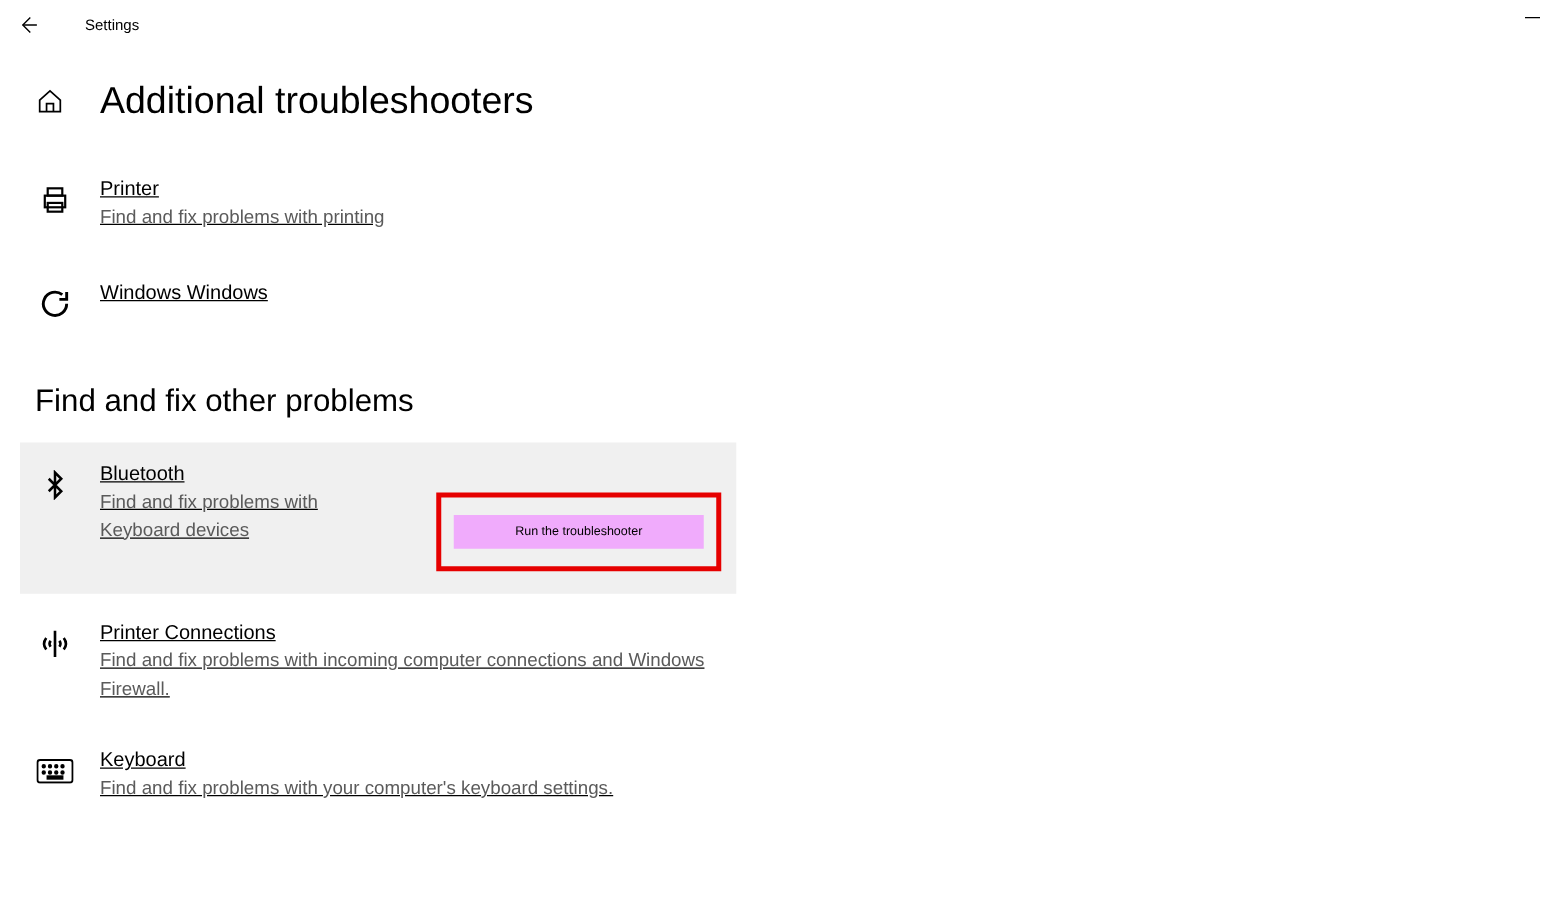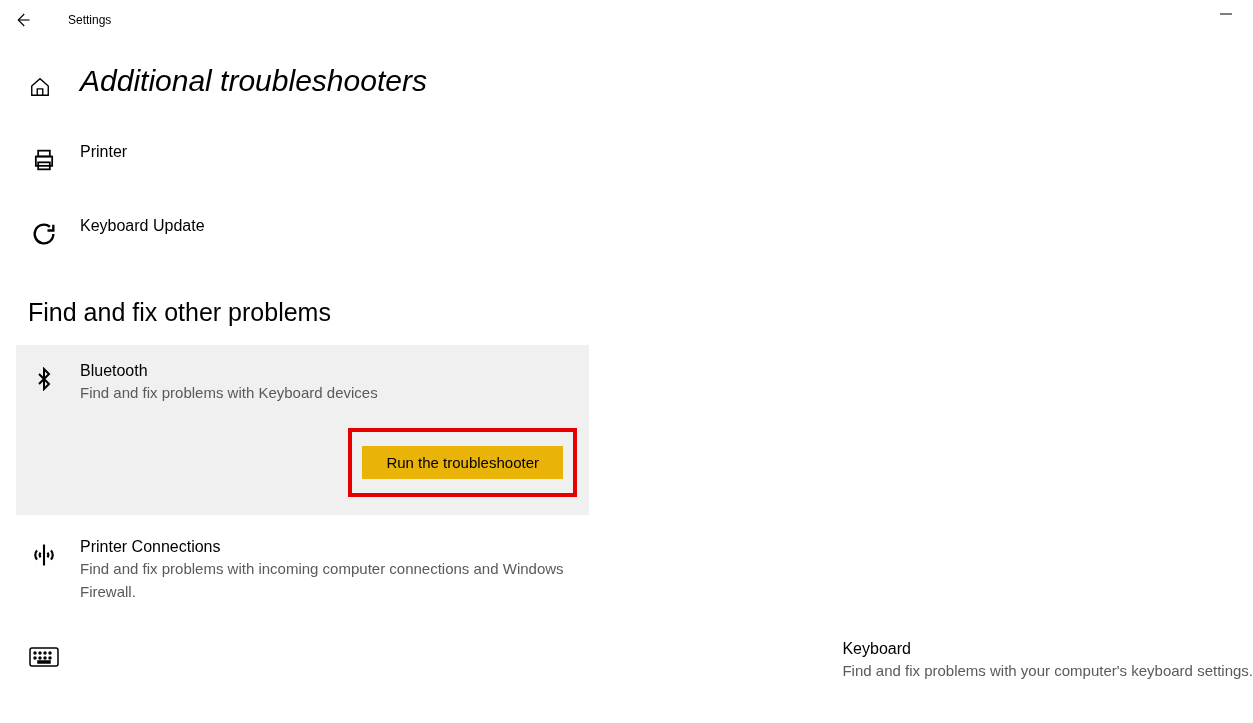--- a/index.html
+++ b/index.html
@@ -41,23 +41,22 @@
       right: 12px;
       width: 30px;
       height: 20px;
       display: flex;
       align-items: center;
       justify-content: center;
       cursor: pointer;
     }
     .header-row {
       display: flex;
-      align-items: flex-end;
+      align-items: center;
       padding: 24px 0 0 28px;
-      font-style: italic;
     }
     .home-icon {
       width: 24px;
       display: flex;
       align-items: center;
       justify-content: center;
     }
     .page-title {
       font-size: 30px;
       font-weight: 500;
@@ -70,40 +69,41 @@
       display: flex;
       align-items: flex-start;
       padding: 12px 0 10px 0;
       cursor: default;
     }
     .troubleshooter-item.expanded {
       background: #f0f0f0;
       padding-top: 16px;
       padding-bottom: 18px;
       width: 573px;
-      flex-direction: column;
+      flex-direction: row;
       margin-left: -12px;
       padding-left: 12px;
     }
     .item-row {
       display: flex;
       align-items: flex-start;
       width: 100%;
     }
     .item-icon {
       width: 32px;
       height: 32px;
       display: flex;
       align-items: center;
       justify-content: center;
       flex-shrink: 0;
       margin-top: 2px;
     }
     .item-text {
       margin-left: 20px;
+      text-decoration: underline;
     }
     .item-title {
       font-size: 16px;
       color: #000;
       line-height: 1.3;
     }
     .item-desc {
       font-size: 15px;
       color: #5a5a5a;
       line-height: 1.5;
@@ -120,24 +120,24 @@
       width: 100%;
       padding-right: 12px;
       margin-top: 24px;
     }
     .run-btn-highlight {
       border: 4px solid #e60000;
       padding: 14px 10px;
       display: inline-block;
     }
     .run-btn {
-      background: #eab308;
+      background: #f0abfc;
       border: none;
       padding: 8px 24px;
-      font-size: 15px;
+      font-size: 10px;
       cursor: pointer;
       font-family: inherit;
       min-width: 200px;
     }
     .first-group {
       margin-top: 32px;
     }
     .second-group {
       margin-top: 6px;
     }
@@ -176,32 +176,33 @@
     <div class="troubleshooter-item">
       <div class="item-icon">
         <svg width="28" height="28" viewBox="0 0 24 24" fill="none" stroke="#000" stroke-width="1.5">
           <rect x="5" y="9" width="14" height="8"></rect>
           <rect x="7" y="4" width="10" height="5"></rect>
           <rect x="7" y="14" width="10" height="6"></rect>
         </svg>
       </div>
       <div class="item-text">
         <div class="item-title">Printer</div>
+        <div class="item-desc">Find and fix problems with printing</div>
       </div>
     </div>
 
     <div class="troubleshooter-item" style="margin-top:18px;">
       <div class="item-icon">
         <svg width="28" height="28" viewBox="0 0 24 24" fill="none" stroke="#000" stroke-width="2">
           <path d="M20 12a8 8 0 1 1-3-6.2"></path>
           <polyline points="20 4 20 9 15 9"></polyline>
         </svg>
       </div>
       <div class="item-text">
-        <div class="item-title">Keyboard Update</div>
+        <div class="item-title">Windows Windows</div>
       </div>
     </div>
   </div>
 
   <div class="section-title">Find and fix other problems</div>
 
   <div class="troubleshooter-item expanded">
     <div class="item-row">
       <div class="item-icon">
         <svg width="24" height="24" viewBox="0 0 24 24" fill="none" stroke="#000" stroke-width="2">
@@ -230,21 +231,21 @@
           <path d="M9 10 Q7.5 12 9 14"></path>
           <path d="M15 10 Q16.5 12 15 14"></path>
         </svg>
       </div>
       <div class="item-text">
         <div class="item-title">Printer Connections</div>
         <div class="item-desc">Find and fix problems with incoming computer connections and Windows Firewall.</div>
       </div>
     </div>
 
-    <div class="troubleshooter-item" style="margin-top:14px;justify-content:space-between;">
+    <div class="troubleshooter-item" style="margin-top:14px;">
       <div class="item-icon">
         <svg width="30" height="20" viewBox="0 0 30 20" fill="none" stroke="#000" stroke-width="1.5">
           <rect x="1" y="1" width="28" height="18" rx="2"></rect>
           <circle cx="6" cy="6" r="1" fill="#000"></circle>
           <circle cx="11" cy="6" r="1" fill="#000"></circle>
           <circle cx="16" cy="6" r="1" fill="#000"></circle>
           <circle cx="21" cy="6" r="1" fill="#000"></circle>
           <circle cx="6" cy="11" r="1" fill="#000"></circle>
           <circle cx="11" cy="11" r="1" fill="#000"></circle>
           <circle cx="16" cy="11" r="1" fill="#000"></circle>

